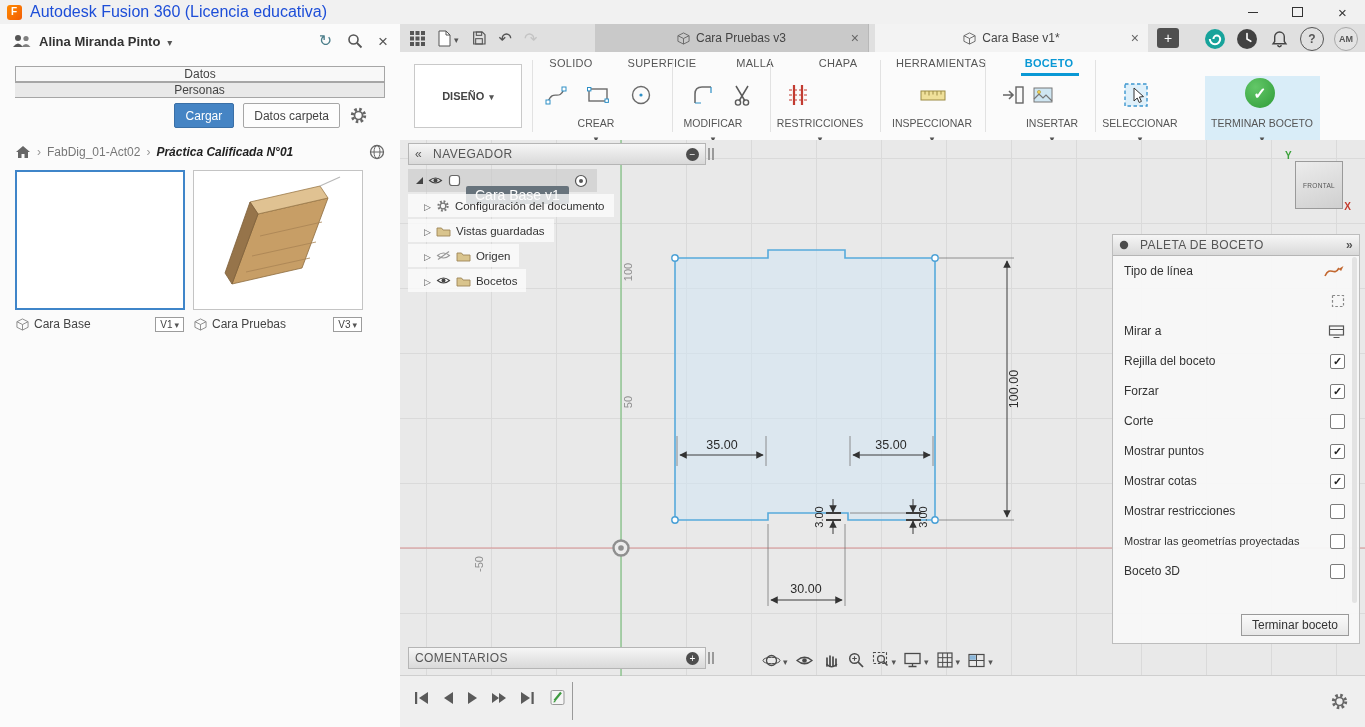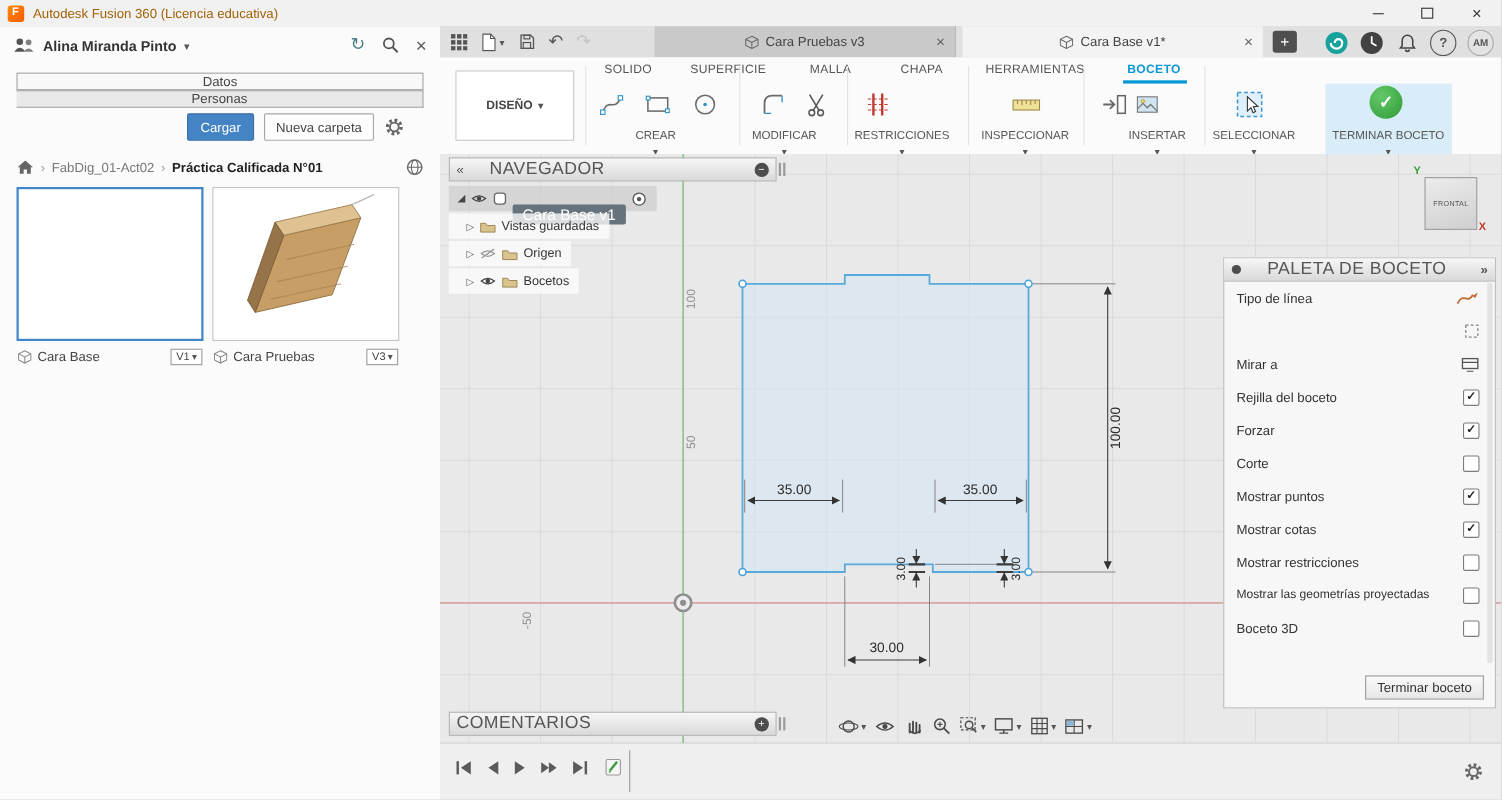--- a/index.html
+++ b/index.html
@@ -7,21 +7,21 @@
        font-family:"Liberation Sans",sans-serif;background:#e9e9e9;color:#333;}
   .abs{position:absolute;}
   .flex{display:flex;align-items:center;}
   svg{display:block;}
 
   
   #titlebar{left:0;top:0;right:0;height:24px;background:#f1f1f1;border-bottom:1px solid #d8d8d8;display:flex;align-items:center;}
   .fusion-logo{width:15px;height:15px;margin:0 8px 0 7px;border-radius:3px;
     background:linear-gradient(135deg,#ff8a00,#f25c05);position:relative;}
   .fusion-logo::after{content:"F";color:#fff;font-size:10px;font-weight:bold;position:absolute;left:4px;top:1px;}
-  #titlebar .title{font-size:12px;color:#a16207;}
+  #titlebar .title{font-size:16px;color:#1d4ed8;}
   .winbtns{margin-left:auto;display:flex;}
   .winbtn{width:45px;height:24px;display:flex;align-items:center;justify-content:center;color:#333;}
   .wb-min::after{content:"";width:10px;height:1px;background:#333;}
   .wb-max::after{content:"";width:9px;height:8px;border:1px solid #333;}
   .wb-close::after{content:"×";font-size:15px;line-height:1;}
 
   
   #data-panel{left:0;top:24px;width:400px;bottom:0;background:#fbfbfb;border-right:1px solid #c6c6c6;}
   .userrow{height:34px;display:flex;align-items:center;padding:0 12px;gap:7px;}
   .username{font-size:13px;color:#333;font-weight:bold;}
@@ -33,21 +33,21 @@
   .seg-tabs{display:flex;margin:8px 15px 0 15px;height:24px;flex-direction:column;}
   .seg{flex:1;border:1px solid #a6a6a6;display:flex;align-items:center;justify-content:center;font-size:12px;color:#444;background:#e9e9e9;}
   .seg.active{background:#f8f8f8;}
   .seg+.seg{border-left:none;}
   .actionrow{display:flex;justify-content:flex-end;align-items:center;gap:9px;margin:13px 32px 0 0;}
   .btn-upload{background:#4584c4;color:#fff;border:1px solid #3a6fa6;font-size:12px;height:25px;padding:0 11px;border-radius:2px;display:flex;align-items:center;}
   .btn-newfolder{background:#fdfdfd;color:#444;border:1px solid #a6a6a6;font-size:12px;height:25px;padding:0 10px;border-radius:2px;display:flex;align-items:center;}
   .crumbs{display:flex;align-items:center;gap:6px;margin:16px 15px 0 15px;font-size:12px;}
   .crumb-sep::after{content:"›";color:#999;font-size:12px;}
   .crumb-project{color:#777;}
-  .crumb-folder{color:#222;font-weight:bold;}
+  .crumb-folder{color:#222;font-weight:bold;font-style:italic;}
   .cards{display:flex;gap:8px;margin:10px 0 0 15px;}
   .card{width:170px;}
   .thumb{height:140px;background:#fff;display:flex;align-items:center;justify-content:center;box-sizing:border-box;}
   .thumb.sel{border:2px solid #3f85c9;}
   .thumb.norm{border:1px solid #c4c4c4;}
   .cardlabel{height:28px;display:flex;align-items:center;gap:5px;padding:0 1px;font-size:12px;color:#444;}
   .verbadge{margin-left:auto;border:1px solid #9c9c9c;background:#fff;font-size:10px;color:#444;padding:1px 4px;display:flex;align-items:center;gap:2px;}
 
   
   #main{left:400px;top:24px;right:0;bottom:0;}
@@ -86,21 +86,21 @@
   
   #canvas{left:0;top:116px;right:0;height:536px;background:#e9e9e9;
     background-image:linear-gradient(to right,#dadada 1px,transparent 1px),
                      linear-gradient(to bottom,#dadada 1px,transparent 1px);
     background-size:65px 65px;background-position:26px 18px;overflow:hidden;}
   #sketch-svg{position:absolute;left:0;top:0;z-index:1;}
   #sketch-svg text{font-family:"Liberation Sans",sans-serif;font-size:12.5px;fill:#2b2b2b;text-anchor:middle;}
   #sketch-svg text.axis{font-size:11px;fill:#8f8f8f;}
   #sketch-svg text.small{font-size:11px;}
 
-  .floatpanel-header{height:20px;background:linear-gradient(#f6f6f6,#d9d9d9);border:1px solid #b5b5b5;display:flex;align-items:center;padding:0 6px;gap:23px;font-size:16px;color:#555;letter-spacing:.4px;}
+  .floatpanel-header{height:20px;background:linear-gradient(#f6f6f6,#d9d9d9);border:1px solid #b5b5b5;display:flex;align-items:center;padding:0 6px;gap:11px;font-size:12px;color:#555;letter-spacing:.4px;}
   .icon-collapse::after{content:"«";font-size:12px;color:#555;}
   .icon-expand2::after{content:"»";font-size:12px;color:#555;font-weight:bold;}
   .circbtn{width:13px;height:13px;border-radius:50%;background:#4d4d4d;color:#fff;display:flex;align-items:center;justify-content:center;margin-left:auto;}
   .cb-minus::after{content:"−";font-size:10px;}
   .cb-plus::after{content:"+";font-size:10px;}
   .grip{position:absolute;right:-9px;top:4px;display:flex;gap:2px;}
   .grip i{display:block;width:2px;height:12px;background:#9a9a9a;}
 
   
   #navigator{left:8px;top:3px;width:298px;z-index:5;}
@@ -175,21 +175,21 @@
       <span class="hicon icon-x" style="margin-left:8px"></span>
     </div>
 
     <div class="seg-tabs">
       <div class="seg active">Datos</div>
       <div class="seg">Personas</div>
     </div>
 
     <div class="actionrow">
       <button class="btn-upload">Cargar</button>
-      <button class="btn-newfolder">Nueva carpeta</button>
+      <button class="btn-newfolder">Datos carpeta</button>
       <span>
         <svg width="19" height="19" viewBox="0 0 20 20">
             <circle cx="10" cy="10" r="6.5" fill="none" stroke="#666" stroke-width="3.2" stroke-dasharray="2.6 2.5"></circle>
             <circle cx="10" cy="10" r="4.2" fill="none" stroke="#666" stroke-width="1.8"></circle>
           </svg>
       </span>
     </div>
 
     <div class="crumbs">
       <span>
@@ -551,20 +551,30 @@
             <span>
               <svg width="14" height="14">
                   <circle cx="7" cy="7" r="5.5" fill="#fff" stroke="#555" stroke-width="1.2"></circle>
                   <circle cx="7" cy="7" r="2" fill="#555"></circle>
                 </svg>
             </span>
           </span>
           <span class="trow">
             <span class="tri-col"></span>
             <span>
+              <svg width="14" height="14" viewBox="0 0 20 20">
+                  <circle cx="10" cy="10" r="6.5" fill="none" stroke="#777" stroke-width="3.2" stroke-dasharray="2.6 2.5"></circle>
+                  <circle cx="10" cy="10" r="4" fill="none" stroke="#777" stroke-width="1.8"></circle>
+                </svg>
+            </span>
+            <span>Configuración del documento</span>
+          </span>
+          <span class="trow">
+            <span class="tri-col"></span>
+            <span>
               <svg width="15" height="12">
                   <path d="M1 3 h4.5 l1.5 2 H14 V11 H1 z" fill="#d9c48d" stroke="#9e8757" stroke-width="0.9"></path>
                 </svg>
             </span>
             <span>Vistas guardadas</span>
           </span>
           <span class="trow">
             <span class="tri-col"></span>
             <span>
               <svg width="15" height="11">

